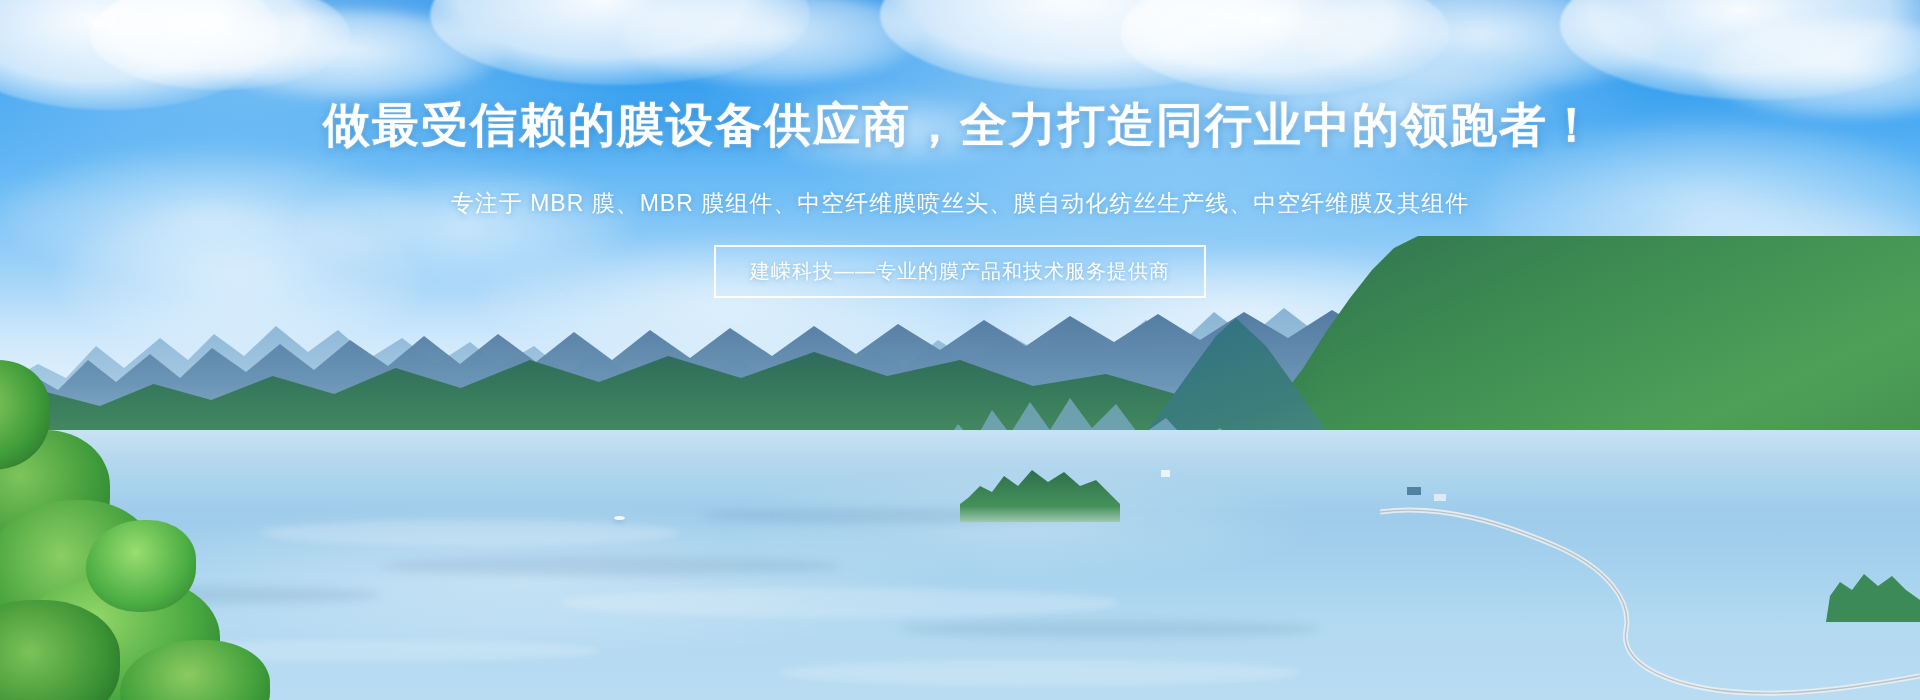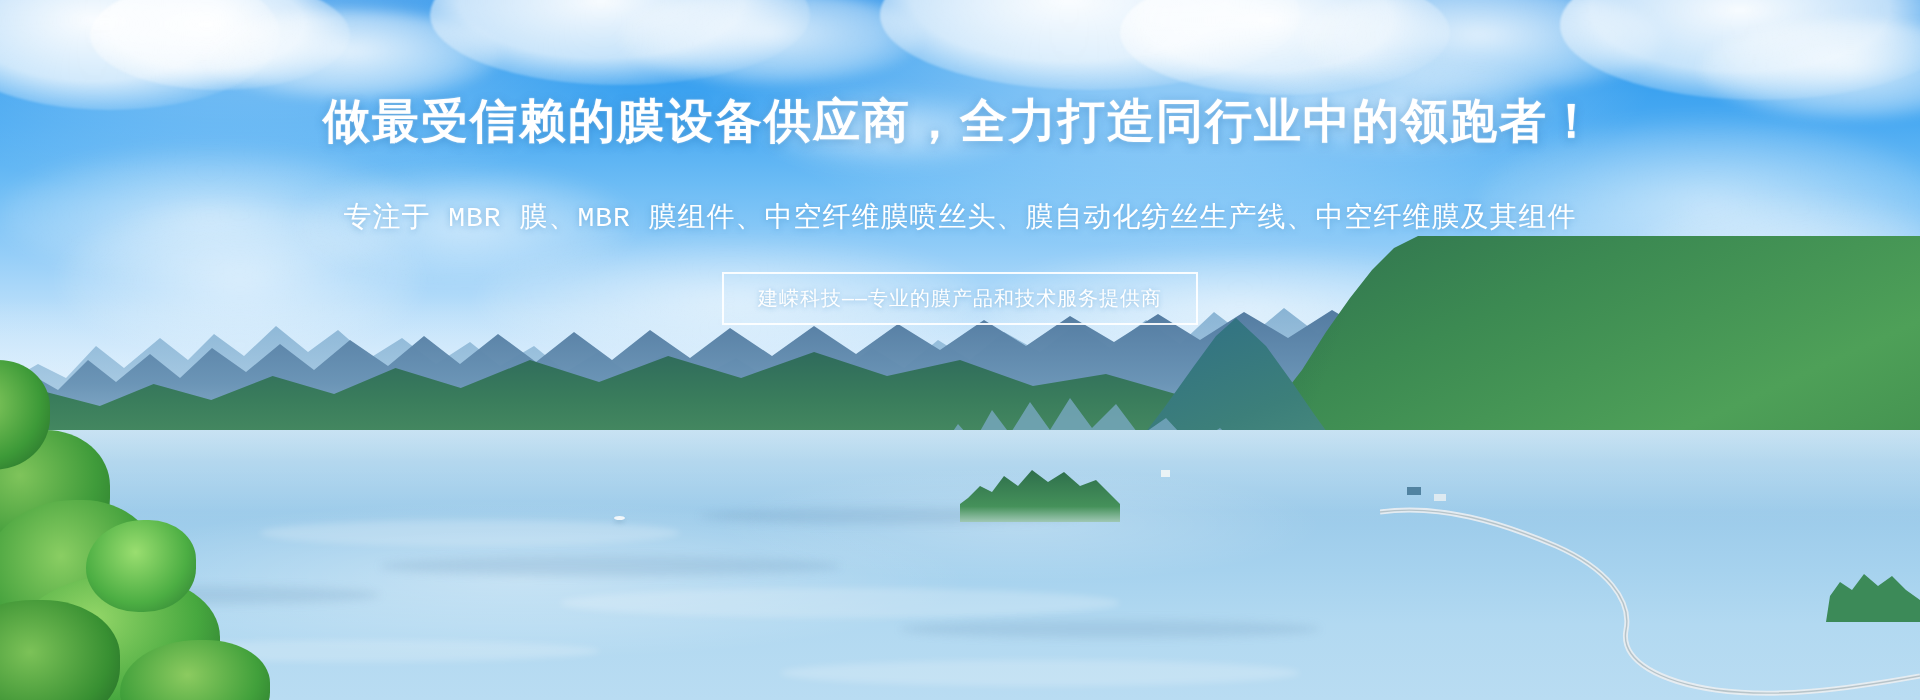--- a/index.html
+++ b/index.html
@@ -5,21 +5,21 @@
   html, body {
     margin: 0;
     padding: 0;
     background: #ffffff;
   }
   #banner {
     position: relative;
     width: 1920px;
     height: 700px;
     overflow: hidden;
-    font-family: Liberation Mono, monospace;
+    font-family: Liberation Sans, sans-serif;
   }
 
   
   .sky {
     position: absolute;
     left: 0; top: 0;
     width: 1920px; height: 440px;
     background: linear-gradient(180deg,
         #1b8ae8 0%,
         #2f9bee 14%,
@@ -119,23 +119,23 @@
     padding-top: 98px;
     font-size: 47px;
     font-weight: bold;
     letter-spacing: 2px;
     color: #ffffff;
     line-height: 1.15;
     text-shadow: 0 2px 10px rgba(30,110,180,.45), 0 0 2px rgba(255,255,255,.6);
     white-space: nowrap;
   }
   .subline {
-    margin: 12px;
+    margin: 2px;
     padding-top: 34px;
-    font-size: 28px;
+    font-size: 23px;
     font-weight: normal;
     letter-spacing: 1px;
     color: #ffffff;
     text-shadow: 0 1px 6px rgba(40,120,185,.40);
     white-space: nowrap;
   }
   .tagline-box {
     display: inline-block;
     margin-top: 24px;
     padding: 11px 34px;

